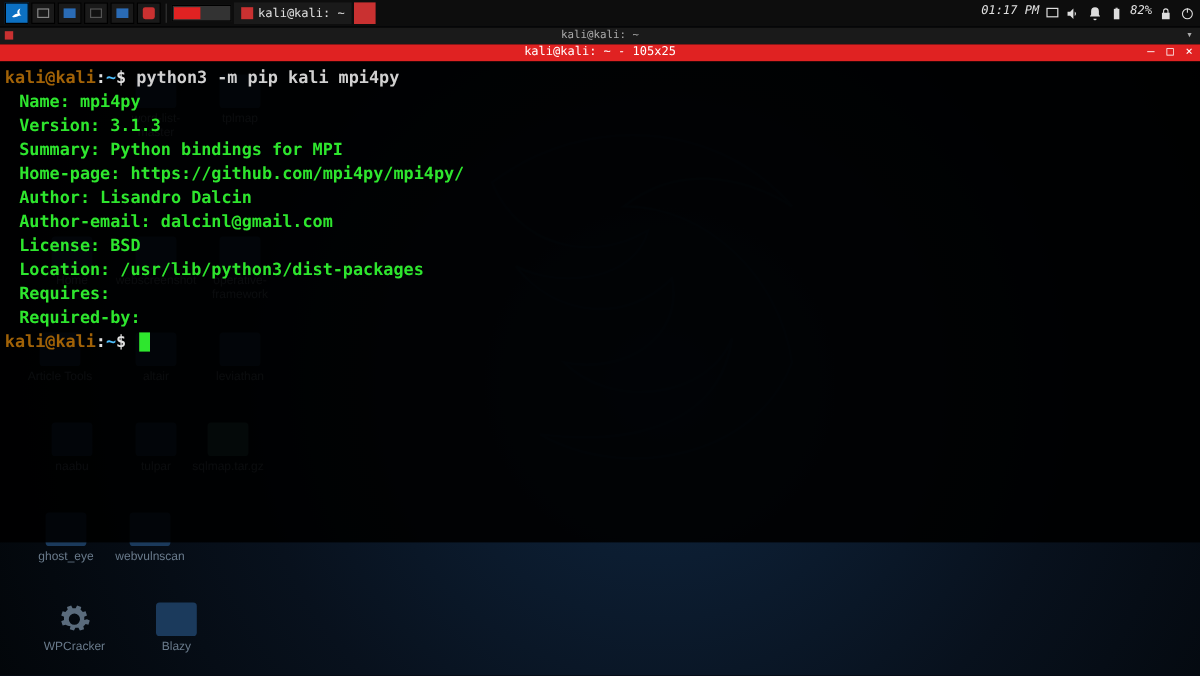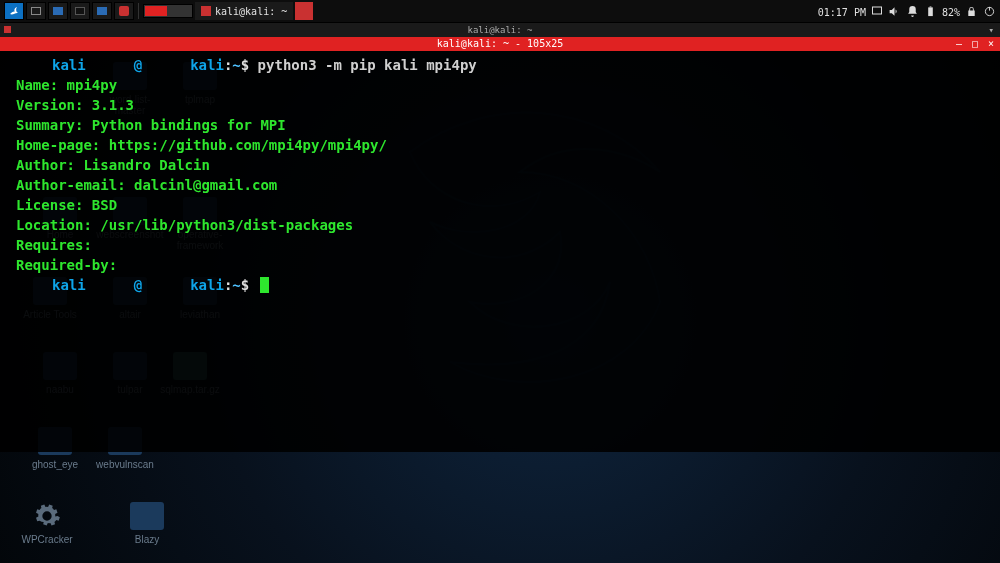--- a/index.html
+++ b/index.html
@@ -43,22 +43,23 @@
     width:22px; height:10px; background:#e02222;
   }
   .task-item {
     display:flex; align-items:center; gap:4px;
     padding:2px 6px; background:#1a1a1a;
     height:18px; font-size:10px;
   }
   .task-item .task-ico { width:10px;height:10px;background:#c93131; }
   .panel-right {
     margin-left:auto;
-    display:flex; align-items:flex-end; gap:4px;
+    display:flex; align-items:flex-start; gap:4px;
     font-size:10px;
+    font-style:italic;
   }
   .tray-icon { width:14px; height:14px; display:flex; align-items:center; justify-content:center; }
   .tray-icon svg { fill:#ddd; }
   
   .desktop {
     position:absolute; top:22px; left:0; right:0; bottom:0;
     background: radial-gradient(circle at 55% 55%, #0f2640 0%, #08111d 55%, #020508 100%);
   }
   .desk-icon {
     position:absolute; width:70px; text-align:center;
@@ -106,21 +107,21 @@
     position:absolute; top:0; font-size:10px; color:#fff;
     width:14px; text-align:center;
   }
   .term-body {
     padding:4px 4px;
     font-family:"DejaVu Sans Mono","Courier New",monospace;
     font-size:14px;
     line-height:20px;
     font-weight:bold;
   }
-  .pr-user { color:#0ea5e9;margin-left:48px; }
+  .pr-user { color:#a16207; }
   .pr-sym  { color:#e0e0e0; }
   .pr-path { color:#4fc1ff; }
   .pr-cmd  { color:#d0d0d0; }
   .out-line { color:#2ee62e; white-space:pre;padding-left:12px; }
   .cursor {
     display:inline-block; width:9px; height:16px;
     background:#2ee62e; vertical-align:text-bottom;
     margin-left:2px;
   }
 </style>
@@ -252,21 +253,21 @@
 
   <div class="desk-icon" style="left:20px; top:405px">
       <div class="glyph"></div>
       <div>ghost_eye</div>
     </div>
   <div class="desk-icon" style="left:90px; top:405px">
       <div class="glyph"></div>
       <div>webvulnscan</div>
     </div>
 
-  <div class="desk-icon" style="left:12px; top:480px">
+  <div class="desk-icon" style="left:27px; top:480px">
       <div class="glyph gear"><svg width="34" height="28" viewBox="0 0 24 24">
           <path fill="#5a6b7c" d="M12 8a4 4 0 1 0 0 8 4 4 0 0 0 0-8zm9 4l2 1-1 3-2-0.5a8 8 0 0 1-1.6 1.6l0.5 2-3 1-1-2a8 8 0 0 1-2.2 0l-1 2-3-1 0.5-2A8 8 0 0 1 5.6 16L3.6 16.5l-1-3 2-1a8 8 0 0 1 0-2.2l-2-1 1-3 2 0.5A8 8 0 0 1 7.2 5.2L6.7 3.2l3-1 1 2a8 8 0 0 1 2.2 0l1-2 3 1-0.5 2a8 8 0 0 1 1.6 1.6l2-0.5 1 3-2 1a8 8 0 0 1 0 2.2z"></path>
         </svg></div>
       <div>WPCracker</div>
     </div>
   <div class="desk-icon" style="left:112px; top:480px">
       <div class="glyph"></div>
       <div>Blazy</div>
     </div>
 </div>

